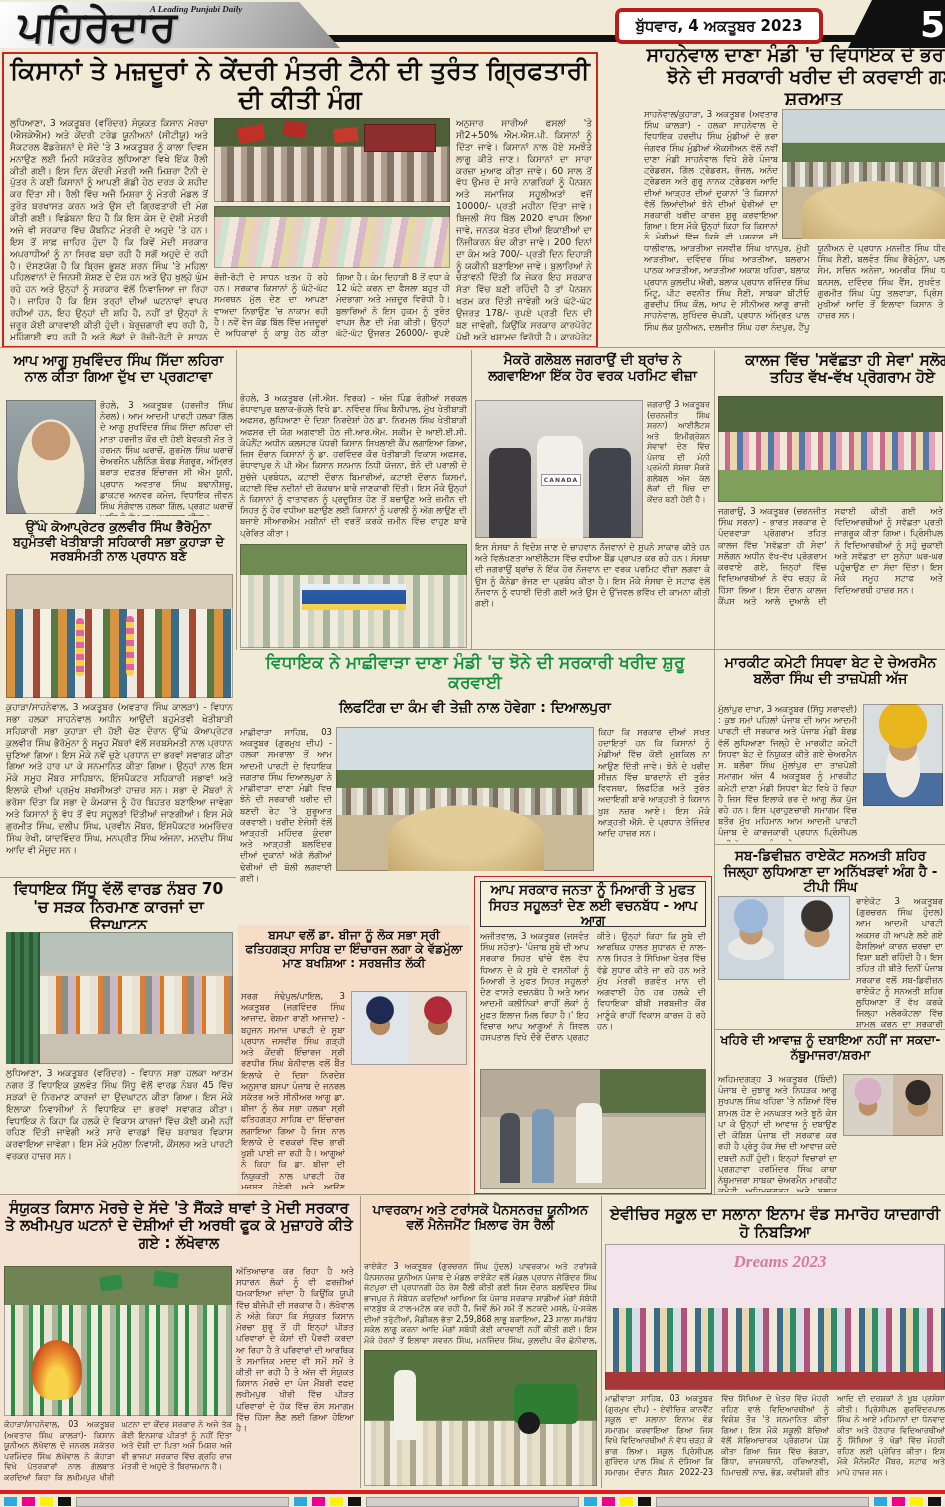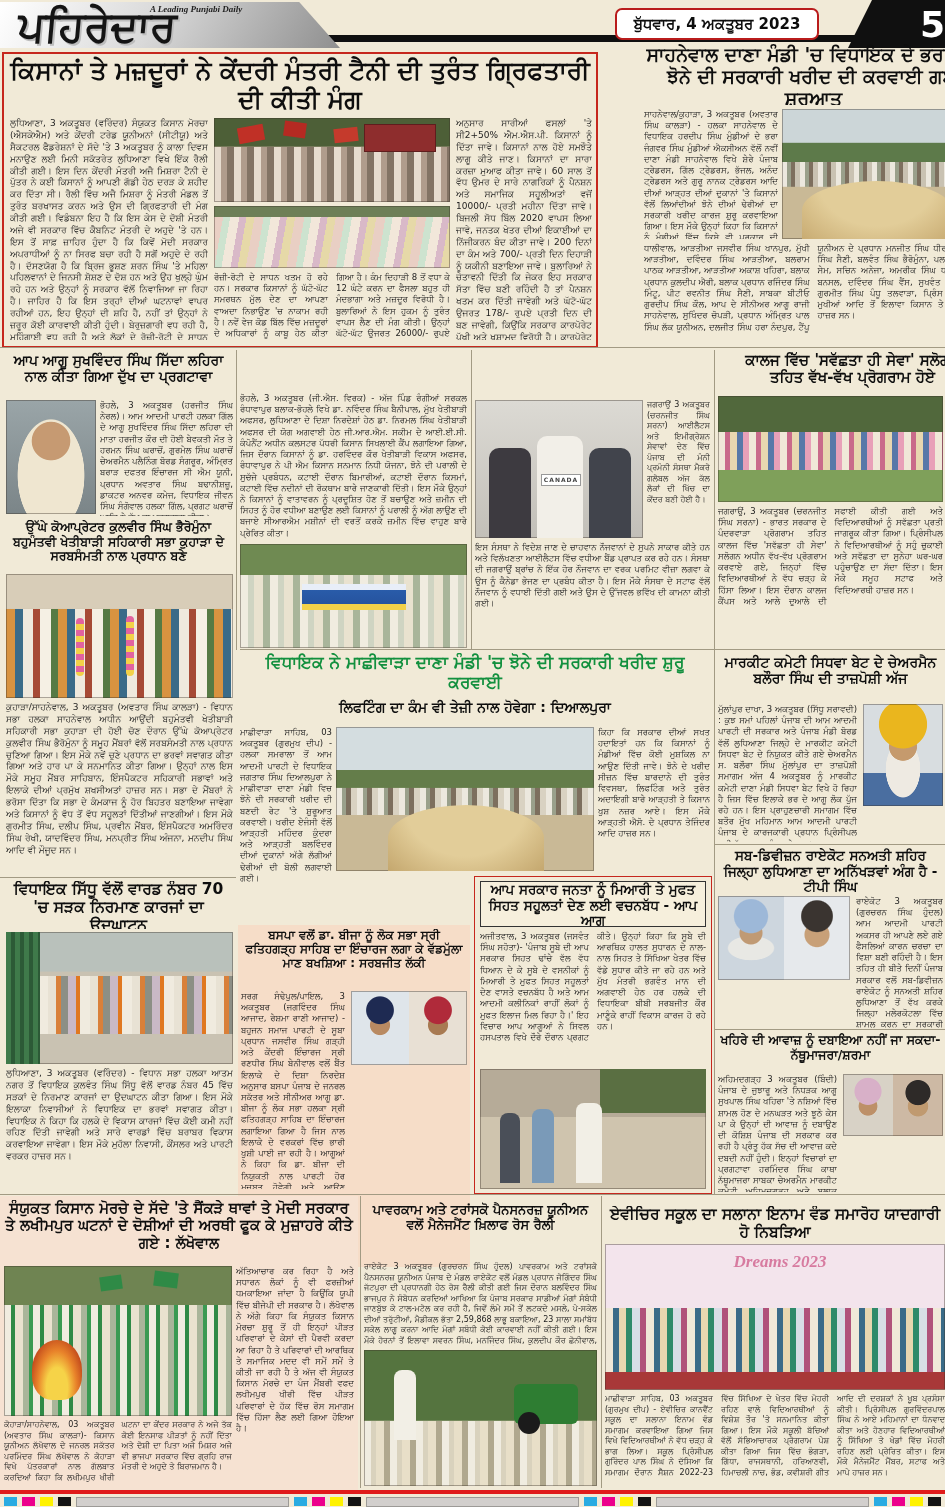--- a/index.html
+++ b/index.html
@@ -11,21 +11,21 @@
   .ph{position:absolute;overflow:hidden;background:#b6ae9d;box-shadow:inset 0 0 0 1px rgba(60,50,40,.4);}
   .phf{overflow:hidden;background:#b6ae9d;box-shadow:inset 0 0 0 1px rgba(60,50,40,.4);}
   .vr{position:absolute;width:1px;background:#a29a83;}
   .hr{position:absolute;height:1px;background:#a29a83;}
   .redbox{border:2px solid #c6271d;}
   .masthead-bg{background:linear-gradient(120deg,#ffffff 0%,#d9d9d9 45%,#8f8f8f 100%);
                clip-path:polygon(0 0,88% 0,100% 100%,0 100%);}
   .masthead-title{font-size:42px;font-weight:800;color:#141414;transform:skewX(-5deg);
                   text-shadow:2px 2px 0 #bdbdbd;line-height:1;}
   .tagline{font-family:"Liberation Serif",serif;font-style:italic;font-weight:700;font-size:9px;color:#222;}
-  .datepill{background:#fff;border:2px solid #b91c1c;border-radius:7px;display:flex;
+  .datepill{background:#fff;border:4px solid #b91c1c;border-radius:7px;display:flex;
             align-items:center;justify-content:center;font-weight:700;font-size:15px;color:#0d0d0d;}
   .pagenum{background:#101010;clip-path:polygon(22% 0,100% 0,100% 100%,0 100%);
            color:#fff;display:flex;align-items:center;justify-content:flex-end;
            font-size:36px;font-weight:800;padding-right:12px;}
   .bars{position:absolute;left:0;top:1496px;width:945px;height:11px;display:flex;gap:5px;
         align-items:center;padding:0 4px;box-sizing:border-box;}
   .sq{width:13px;height:9px;flex:0 0 auto;}
   .c{background:#29abe2}.m{background:#ec008c}.y{background:#fff200}.k{background:#141414}
   .gbar{flex:1 1 auto;height:8px;background:#d2cfcd;border:1px solid #9c9a97;}
   .greenhl{color:#12903e;}
@@ -107,20 +107,21 @@
   </div>
   <div class="abs bd" style="left:6px;top:1068px;width:227px;height:122px;">ਲੁਧਿਆਣਾ, 3 ਅਕਤੂਬਰ (ਵਰਿੰਦਰ) - ਵਿਧਾਨ ਸਭਾ ਹਲਕਾ ਆਤਮ ਨਗਰ ਤੋਂ ਵਿਧਾਇਕ ਕੁਲਵੰਤ ਸਿੰਘ ਸਿੱਧੂ ਵੱਲੋਂ ਵਾਰਡ ਨੰਬਰ 45 ਵਿੱਚ ਸੜਕਾਂ ਦੇ ਨਿਰਮਾਣ ਕਾਰਜਾਂ ਦਾ ਉਦਘਾਟਨ ਕੀਤਾ ਗਿਆ। ਇਸ ਮੌਕੇ ਇਲਾਕਾ ਨਿਵਾਸੀਆਂ ਨੇ ਵਿਧਾਇਕ ਦਾ ਭਰਵਾਂ ਸਵਾਗਤ ਕੀਤਾ। ਵਿਧਾਇਕ ਨੇ ਕਿਹਾ ਕਿ ਹਲਕੇ ਦੇ ਵਿਕਾਸ ਕਾਰਜਾਂ ਵਿੱਚ ਕੋਈ ਕਮੀ ਨਹੀਂ ਰਹਿਣ ਦਿੱਤੀ ਜਾਵੇਗੀ ਅਤੇ ਸਾਰੇ ਵਾਰਡਾਂ ਵਿੱਚ ਬਰਾਬਰ ਵਿਕਾਸ ਕਰਵਾਇਆ ਜਾਵੇਗਾ। ਇਸ ਮੌਕੇ ਮੁਹੱਲਾ ਨਿਵਾਸੀ, ਕੌਂਸਲਰ ਅਤੇ ਪਾਰਟੀ ਵਰਕਰ ਹਾਜ਼ਰ ਸਨ।</div>
 
   <div class="abs bd" style="left:240px;top:393px;width:227px;height:148px;font-size:8.5px;">ਭੋਹਲੇ, 3 ਅਕਤੂਬਰ (ਜੀ.ਐਸ. ਵਿਰਕ) - ਅੱਜ ਪਿੰਡ ਰੰਗੀਆਂ ਸਰਕਲ ਰੰਧਾਵਾਪੁਰ ਬਲਾਕ-ਭੋਹਲੇ ਵਿਖੇ ਡਾ. ਨਵਿੰਦਰ ਸਿੰਘ ਬੈਨੀਪਾਲ, ਮੁੱਖ ਖੇਤੀਬਾੜੀ ਅਫਸਰ, ਲੁਧਿਆਣਾ ਦੇ ਦਿਸ਼ਾ ਨਿਰਦੇਸ਼ਾਂ ਹੇਠ ਡਾ. ਨਿਰਮਲ ਸਿੰਘ ਖੇਤੀਬਾੜੀ ਅਫਸਰ ਦੀ ਯੋਗ ਅਗਵਾਈ ਹੇਠ ਜੀ.ਆਰ.ਐਮ. ਸਕੀਮ ਦੇ ਆਈ.ਈ.ਸੀ. ਕੰਪੋਨੈਂਟ ਅਧੀਨ ਕਲਸਟਰ ਪੱਧਰੀ ਕਿਸਾਨ ਸਿਖਲਾਈ ਕੈਂਪ ਲਗਾਇਆ ਗਿਆ, ਜਿਸ ਦੌਰਾਨ ਕਿਸਾਨਾਂ ਨੂੰ ਡਾ. ਹਰਵਿੰਦਰ ਕੌਰ ਖੇਤੀਬਾੜੀ ਵਿਕਾਸ ਅਫਸਰ, ਰੰਧਾਵਾਪੁਰ ਨੇ ਪੀ ਐਮ ਕਿਸਾਨ ਸਨਮਾਨ ਨਿਧੀ ਯੋਜਨਾ, ਝੋਨੇ ਦੀ ਪਰਾਲੀ ਦੇ ਸੁਚੱਜੇ ਪ੍ਰਬੰਧਨ, ਕਟਾਈ ਦੌਰਾਨ ਬਿਮਾਰੀਆਂ, ਕਟਾਈ ਦੌਰਾਨ ਕਿਸਮਾਂ, ਕਟਾਈ ਵਿੱਚ ਨਦੀਨਾਂ ਦੀ ਰੋਕਥਾਮ ਬਾਰੇ ਜਾਣਕਾਰੀ ਦਿੱਤੀ। ਇਸ ਮੌਕੇ ਉਨ੍ਹਾਂ ਨੇ ਕਿਸਾਨਾਂ ਨੂੰ ਵਾਤਾਵਰਨ ਨੂੰ ਪ੍ਰਦੂਸ਼ਿਤ ਹੋਣ ਤੋਂ ਬਚਾਉਣ ਅਤੇ ਜ਼ਮੀਨ ਦੀ ਸਿਹਤ ਨੂੰ ਹੋਰ ਵਧੀਆ ਬਣਾਉਣ ਲਈ ਕਿਸਾਨਾਂ ਨੂੰ ਪਰਾਲੀ ਨੂੰ ਅੱਗ ਲਾਉਣ ਦੀ ਬਜਾਏ ਸੀਆਰਐਮ ਮਸ਼ੀਨਾਂ ਦੀ ਵਰਤੋਂ ਕਰਕੇ ਜ਼ਮੀਨ ਵਿੱਚ ਵਾਹੁਣ ਬਾਰੇ ਪ੍ਰੇਰਿਤ ਕੀਤਾ।</div>
   <div class="ph" style="left:240px;top:544px;width:227px;height:104px;background:
     linear-gradient(#6f8a52,#6f8a52) 0 0/100% 30% no-repeat,
     repeating-linear-gradient(90deg,#f0ece0 0 8px,#cfd4c2 8px 14px,#e9e2cf 14px 23px,#a9b59a 23px 30px) 0 100%/100% 70% no-repeat,#d9d2bd;">
     <div class="fig" style="left:62px;top:40px;width:104px;height:26px;background:linear-gradient(#2b5fae,#24509a);box-shadow:inset 0 6px 0 #e8eef8, inset 0 -6px 0 #f3d148;"></div>
   </div>
 
+  <div class="abs hl" style="left:475px;top:352px;width:235px;height:44px;font-size:13.5px;">ਮੈਕਰੋ ਗਲੋਬਲ ਜਗਰਾਉਂ ਦੀ ਬ੍ਰਾਂਚ ਨੇ ਲਗਵਾਇਆ ਇੱਕ ਹੋਰ ਵਰਕ ਪਰਮਿਟ ਵੀਜ਼ਾ</div>
   <div class="ph" style="left:475px;top:400px;width:168px;height:138px;background:linear-gradient(#dcdad4,#c2bfb8);">
     <div class="fig" style="left:14px;top:48px;width:42px;height:90px;background:#3d3a40;border-radius:10px 10px 0 0;"></div>
     <div class="fig" style="left:62px;top:36px;width:46px;height:102px;background:#f2efe8;border-radius:10px 10px 0 0;"></div>
     <div class="fig" style="left:114px;top:48px;width:42px;height:90px;background:#41444c;border-radius:10px 10px 0 0;"></div>
     <div class="fig" style="left:66px;top:74px;width:38px;height:10px;background:#fff;border:1px solid #999;color:#444;font-size:6px;font-weight:700;text-align:center;line-height:10px;letter-spacing:1px;">CANADA</div>
   </div>
   <div class="abs bd" style="left:647px;top:400px;width:63px;height:138px;font-size:8px;">ਜਗਰਾਉਂ 3 ਅਕਤੂਬਰ (ਚਰਨਜੀਤ ਸਿੰਘ ਸਰਨਾ) ਆਈਲੈਟਸ ਅਤੇ ਇਮੀਗ੍ਰੇਸ਼ਨ ਸੇਵਾਵਾਂ ਦੇਣ ਵਿੱਚ ਪੰਜਾਬ ਦੀ ਮੰਨੀ ਪ੍ਰਮੰਨੀ ਸੰਸਥਾ ਮੈਕਰੋ ਗਲੋਬਲ ਅੱਜ ਕੱਲ ਲੋਕਾਂ ਦੀ ਖਿੱਚ ਦਾ ਕੇਂਦਰ ਬਣੀ ਹੋਈ ਹੈ।</div>
   <div class="abs bd" style="left:475px;top:542px;width:235px;height:104px;font-size:8.5px;">ਇਸ ਸੰਸਥਾ ਨੇ ਵਿਦੇਸ਼ ਜਾਣ ਦੇ ਚਾਹਵਾਨ ਨੌਜਵਾਨਾਂ ਦੇ ਸੁਪਨੇ ਸਾਕਾਰ ਕੀਤੇ ਹਨ ਅਤੇ ਵਿਲੱਖਣਤਾ ਆਈਲੈਟਸ ਵਿੱਚ ਵਧੀਆ ਬੈਂਡ ਪ੍ਰਾਪਤ ਕਰ ਰਹੇ ਹਨ। ਸੰਸਥਾ ਦੀ ਜਗਰਾਉਂ ਬ੍ਰਾਂਚ ਨੇ ਇੱਕ ਹੋਰ ਨੌਜਵਾਨ ਦਾ ਵਰਕ ਪਰਮਿਟ ਵੀਜ਼ਾ ਲਗਵਾ ਕੇ ਉਸ ਨੂੰ ਕੈਨੇਡਾ ਭੇਜਣ ਦਾ ਪ੍ਰਬੰਧ ਕੀਤਾ ਹੈ। ਇਸ ਮੌਕੇ ਸੰਸਥਾ ਦੇ ਸਟਾਫ ਵੱਲੋਂ ਨੌਜਵਾਨ ਨੂੰ ਵਧਾਈ ਦਿੱਤੀ ਗਈ ਅਤੇ ਉਸ ਦੇ ਉੱਜਵਲ ਭਵਿੱਖ ਦੀ ਕਾਮਨਾ ਕੀਤੀ ਗਈ।</div>
 
   <div class="abs hl" style="left:740px;top:352px;width:225px;height:40px;font-size:15px;">ਕਾਲਜ ਵਿੱਚ 'ਸਵੱਛਤਾ ਹੀ ਸੇਵਾ' ਸਲੋਗਨ ਤਹਿਤ ਵੱਖ-ਵੱਖ ਪ੍ਰੋਗਰਾਮ ਹੋਏ</div>

